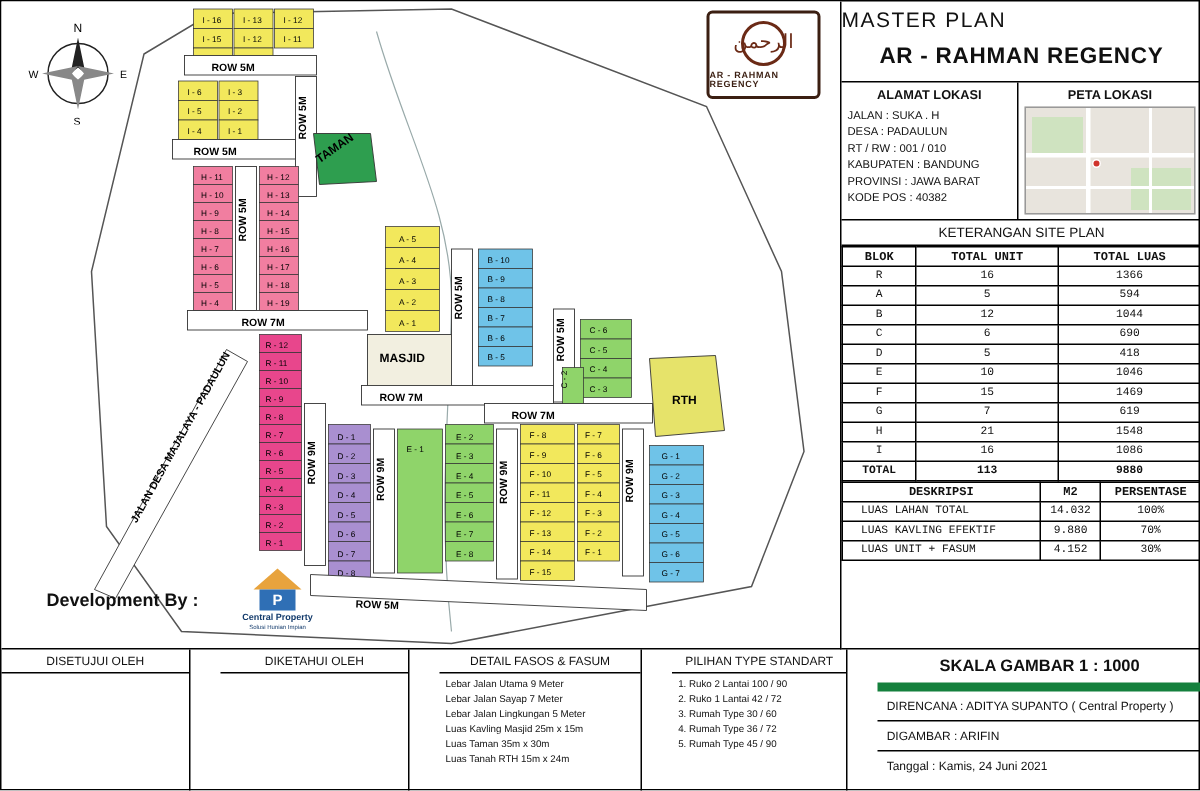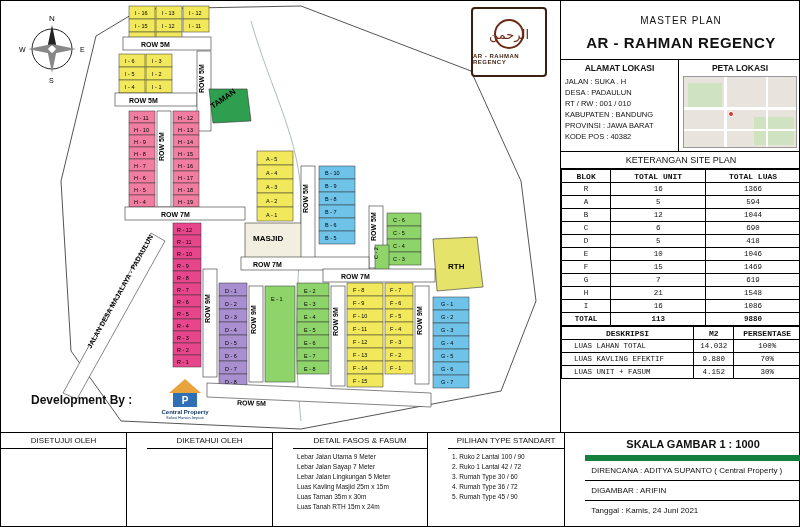--- a/index.html
+++ b/index.html
@@ -24,21 +24,21 @@
     background:#fff;
   }
   #siteplan svg { position:absolute; left:0; top:0; }
   .lot-label { font-size:5.5px; font-family:"Liberation Sans", sans-serif; fill:#000; }
   .row-label { font-size:7px; font-weight:bold; font-family:"Liberation Sans", sans-serif; fill:#000; }
   .big-label { font-size:8px; font-weight:bold; fill:#000; }
   
   #compass { position:absolute; left:16px; top:10px; width:70px; height:72px; }
   
   #logo-circle {
-    position:absolute; left:470px; top:6px; width:76px; height:70px;
+    position:absolute; left:470px; top:6px; width:76px; height:59px;
     border:2px solid #3b1f12; border-radius:4px;
     display:flex; flex-direction:column; align-items:center; justify-content:center;
     background:#fff;
   }
   #logo-circle .ring {
     width:30px;height:30px;border:2px solid #6b2a16;border-radius:50%;
     display:flex;align-items:center;justify-content:center;color:#6b2a16;font-size:13px;
     font-family:"DejaVu Sans", sans-serif;
   }
   #logo-circle .cap { font-size:6px; letter-spacing:0.5px; font-weight:bold; color:#3b1f12; margin-top:4px;}
@@ -46,21 +46,21 @@
   #devby { position:absolute; left:30px; top:392px; font-size:12px; font-weight:bold; }
   #devlogo { position:absolute; left:150px; top:378px; width:68px; height:50px;
     display:flex; flex-direction:column; align-items:center; }
   #devlogo .house { width:0;height:0;border-left:16px solid transparent;border-right:16px solid transparent;border-bottom:14px solid #e8a33d; }
   #devlogo .body { width:24px;height:14px;background:#2f6fb5; display:flex;align-items:center;justify-content:center;color:#fff;font-size:10px;font-weight:bold;}
   #devlogo .t1 { font-size:6px; font-weight:bold; color:#123a6b; margin-top:2px;}
   #devlogo .t2 { font-size:4px; color:#123a6b; }
 
   
   #right { position:absolute; left:560px; top:0; width:240px; height:432px; border-bottom:1px solid #000;}
-  .r-title { text-align:center; font-size:10px; letter-spacing:1px; padding-top:14px; }
+  .r-title { font-size:14px; letter-spacing:1px; padding-top:4px; }
   .r-main  { text-align:center; font-size:15px; font-weight:bold; padding:8px 0 8px; letter-spacing:0.5px;}
   #alamat-row { display:flex; border-top:1px solid #000; border-bottom:1px solid #000; }
   #alamat { width:118px; border-right:1px solid #000; padding:3px 4px; }
   #alamat .h { text-align:center; font-size:8.5px; font-weight:bold; margin-bottom:3px;}
   #alamat .l { font-size:7.5px; line-height:11px; }
   #peta { width:122px; padding:3px 4px; }
   #peta .h { text-align:center; font-size:8.5px; font-weight:bold; margin-bottom:3px;}
   #map {
     height:72px; background:#e8e4dd; position:relative; border:1px solid #999; overflow:hidden;
   }

